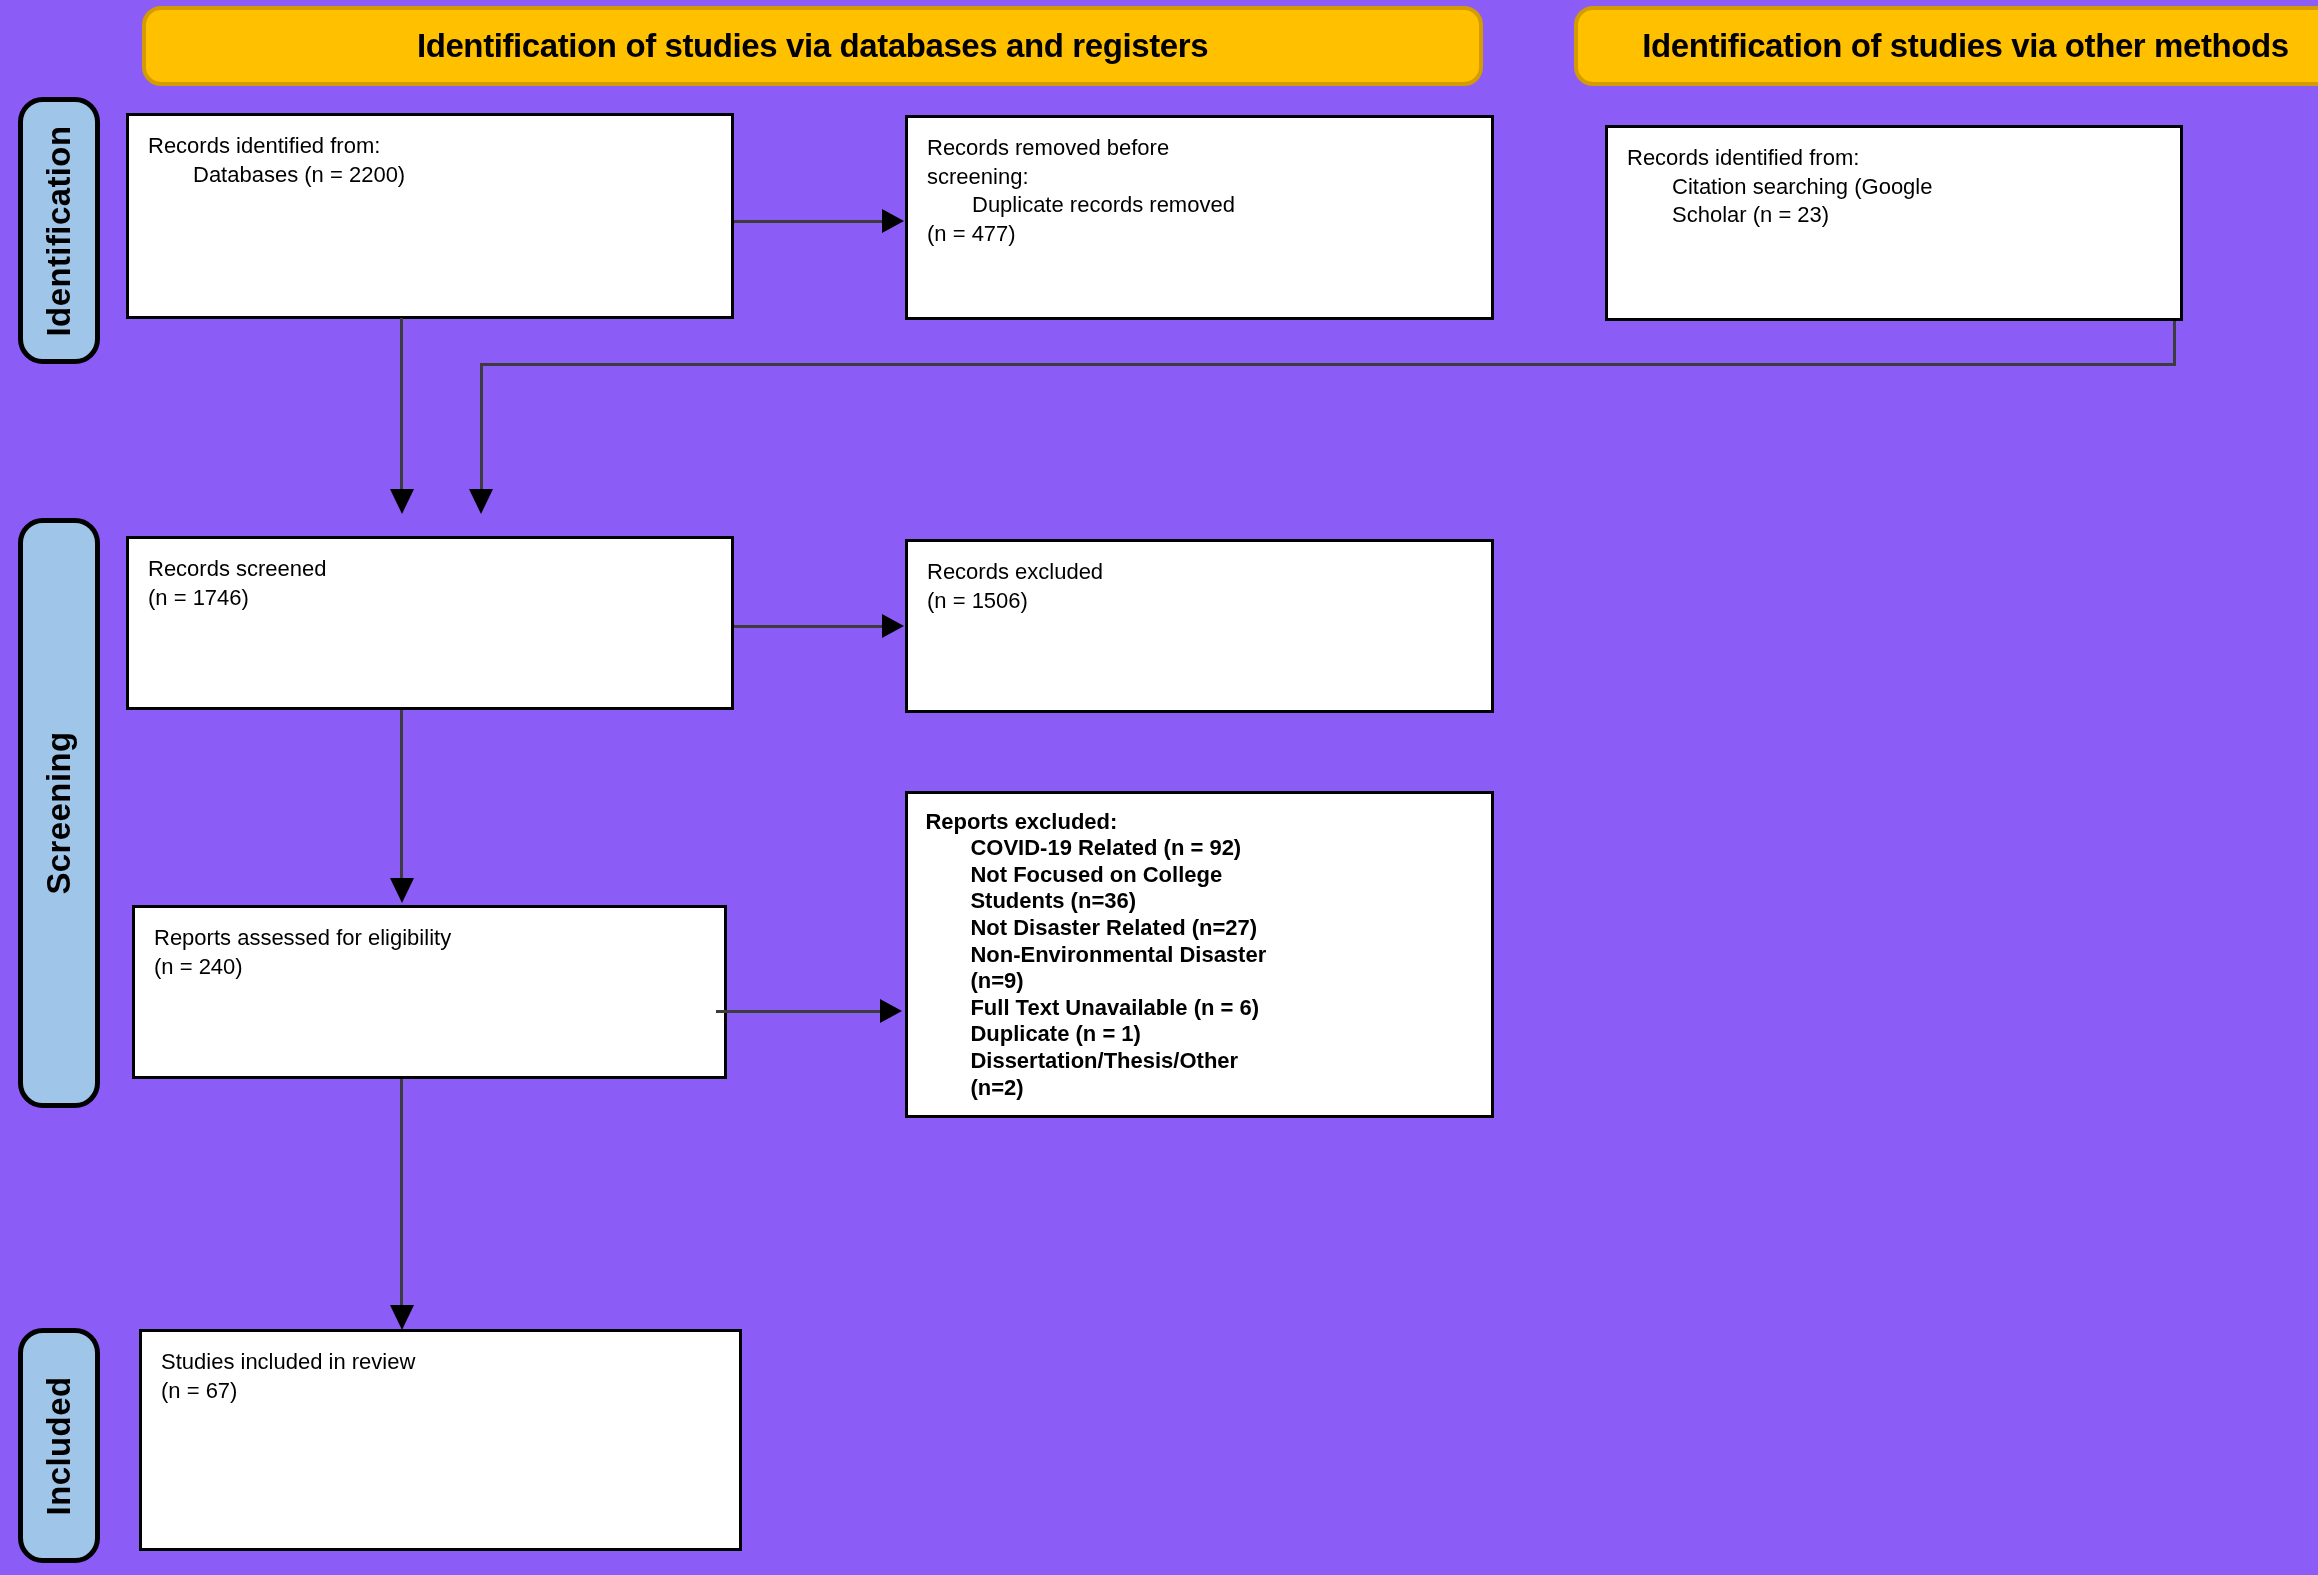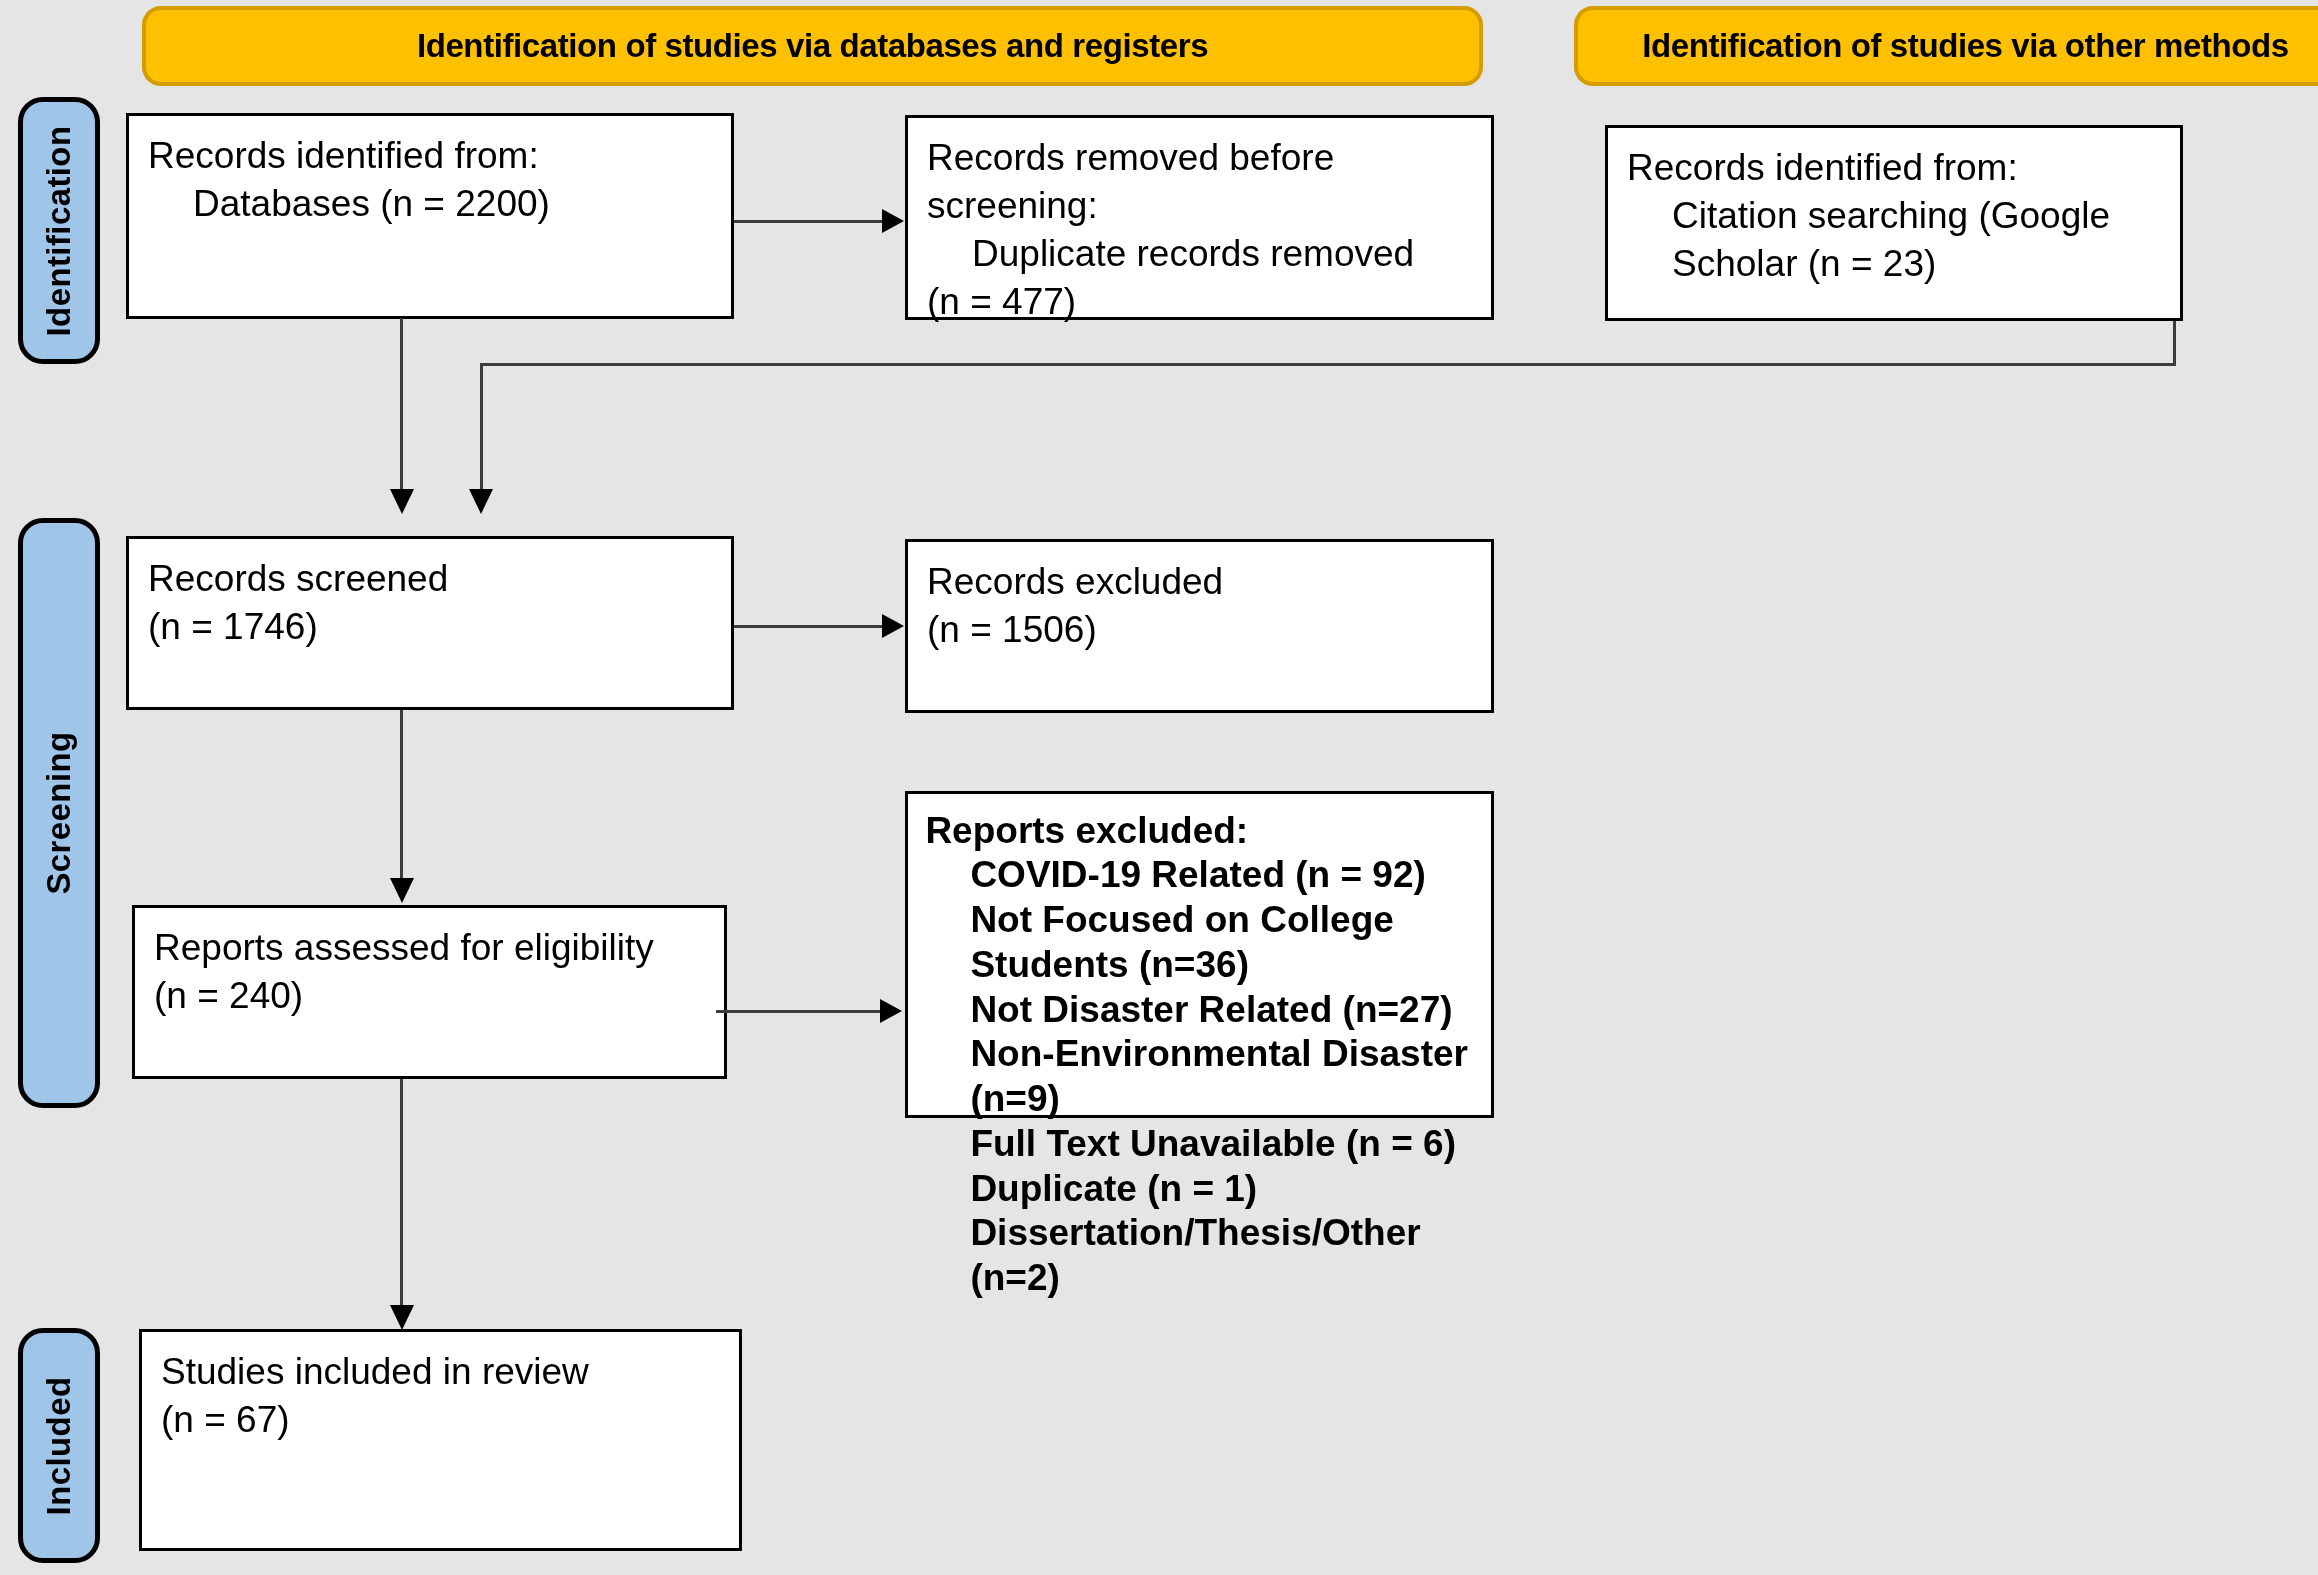--- a/index.html
+++ b/index.html
@@ -4,21 +4,21 @@
 <style>
   html,body{margin:0;padding:0;background:#ffffff;}
   body{
     font-family:"Liberation Sans","DejaVu Sans",sans-serif;
     -webkit-font-smoothing:antialiased;
   }
   #stage{
     position:relative;
     width:2319px;
     height:1576px;
-    background:#e5e5e5;
+    background:#8b5cf6;
     overflow:hidden;
   }
 
   
   .hdr{
     position:absolute;
     background:var(--yellow,#FFC000);
     border:4.4px solid var(--yellowBorder,#D49C00);
     border-radius:19px;
     display:flex;
@@ -53,21 +53,21 @@
     letter-spacing:0.4px;
   }
 
   
   .nodebox{
     position:absolute;
     background:#ffffff;
     border:3.6px solid #000000;
     box-sizing:border-box;
     padding:16px 19px;
-    font-size:37px;
+    font-size:22px;
     line-height:1.30;
     color:#000000;
   }
   .nodebox .ln{white-space:pre-wrap;}
   .nodebox .ind{padding-left:45px;}
   .nodebox .ital{}
 
   
   .hline,.vline{position:absolute;background:#3c3c3c;}
   .hline{height:2.9px;}

